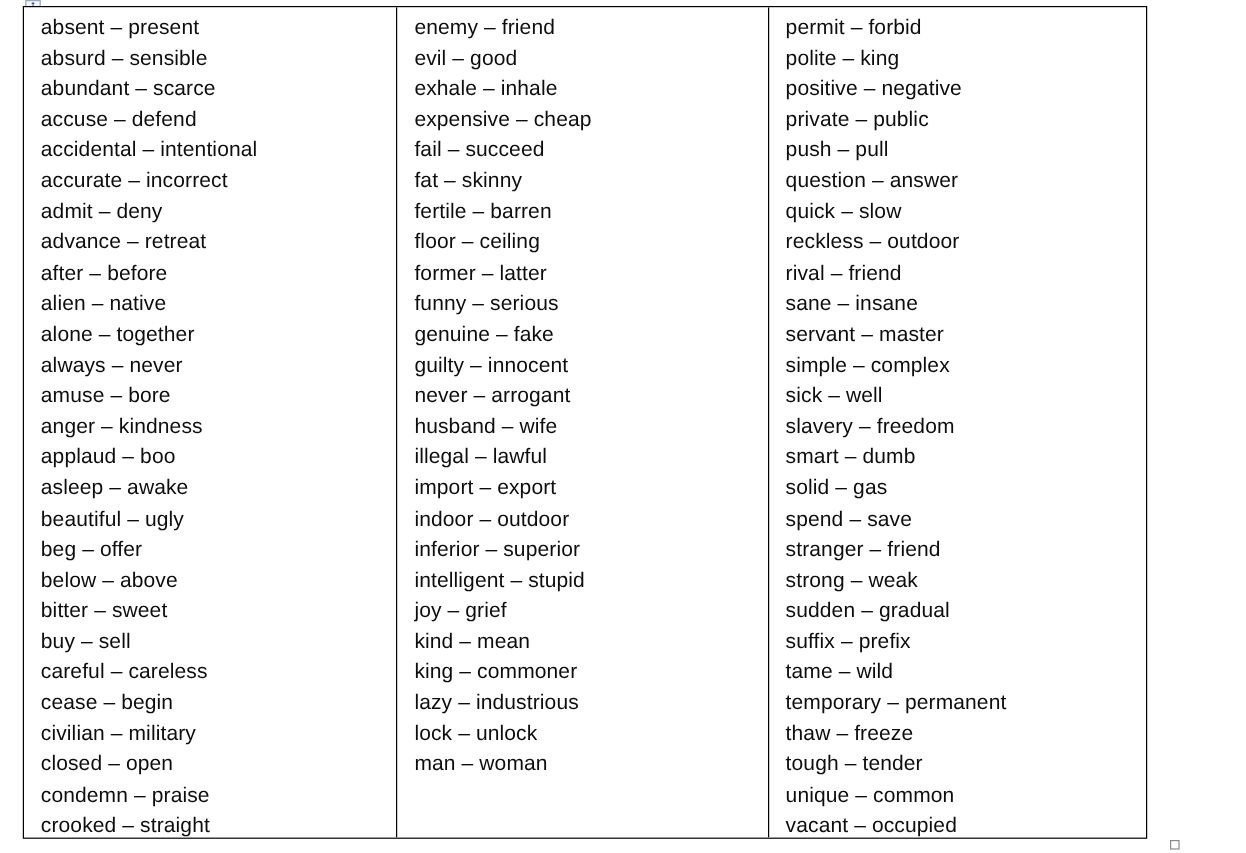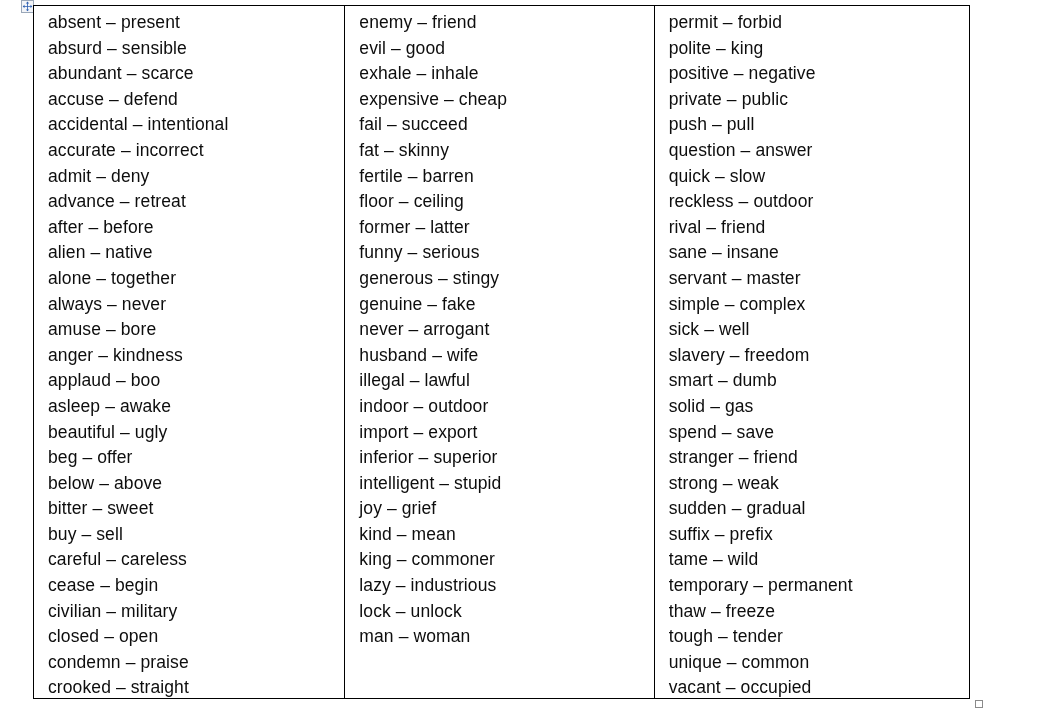--- a/index.html
+++ b/index.html
@@ -57,21 +57,21 @@
     top: 700px;
     width: 8px;
     height: 8px;
     border: 1px solid #8a8a8a;
     background: #ffffff;
     box-sizing: border-box;
   }
 
   #word-table {
     position: absolute;
-    left: 33px;
+    left: 19px;
     top: 5px;
     width: 937px;
     height: 694px;
     border: 1.6px solid #000000;
     border-bottom: 1.6px solid #000000;
     box-sizing: border-box;
     display: flex;
     background: #ffffff;
     overflow: hidden;
   }
@@ -140,27 +140,27 @@
     <div class="pair-row">enemy – friend</div>
     <div class="pair-row">evil – good</div>
     <div class="pair-row">exhale – inhale</div>
     <div class="pair-row">expensive – cheap</div>
     <div class="pair-row">fail – succeed</div>
     <div class="pair-row">fat – skinny</div>
     <div class="pair-row">fertile – barren</div>
     <div class="pair-row">floor – ceiling</div>
     <div class="pair-row">former – latter</div>
     <div class="pair-row">funny – serious</div>
-    <div class="pair-row">generous – stingy</div>
     <div class="pair-row">genuine – fake</div>
+    <div class="pair-row">guilty – innocent</div>
     <div class="pair-row">never – arrogant</div>
     <div class="pair-row">husband – wife</div>
     <div class="pair-row">illegal – lawful</div>
+    <div class="pair-row">import – export</div>
     <div class="pair-row">indoor – outdoor</div>
-    <div class="pair-row">import – export</div>
     <div class="pair-row">inferior – superior</div>
     <div class="pair-row">intelligent – stupid</div>
     <div class="pair-row">joy – grief</div>
     <div class="pair-row">kind – mean</div>
     <div class="pair-row">king – commoner</div>
     <div class="pair-row">lazy – industrious</div>
     <div class="pair-row">lock – unlock</div>
     <div class="pair-row">man – woman</div>
   </div>
 

